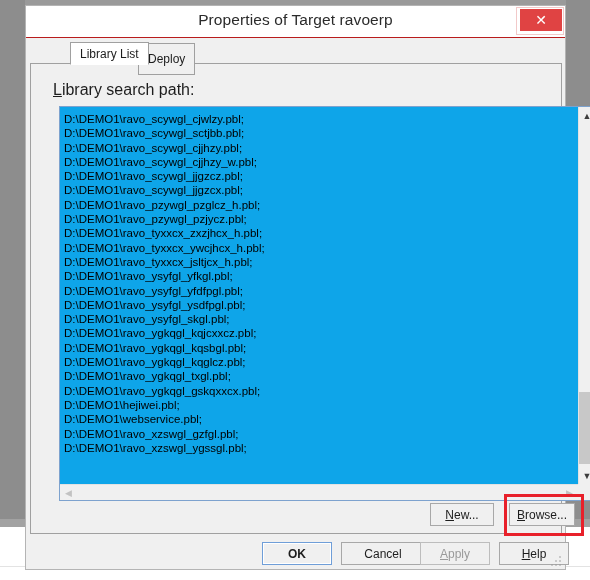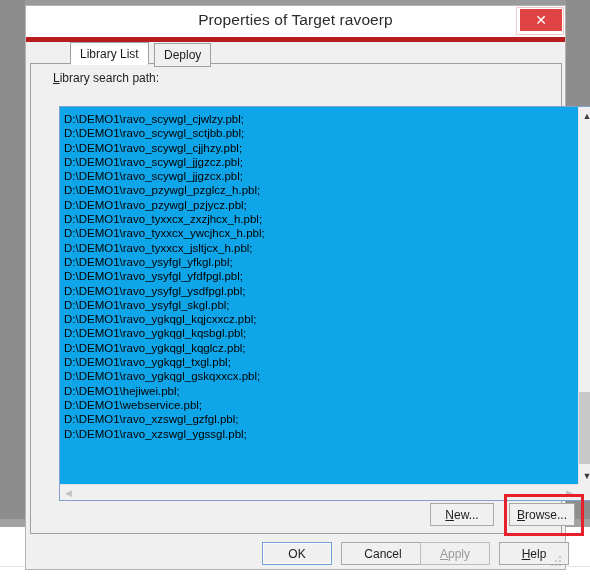--- a/index.html
+++ b/index.html
@@ -41,21 +41,21 @@
 
   
   #dialog{
     position:absolute;left:25px;top:5px;width:541px;height:565px;
     background:#f0f0f0;
     border:1px solid #b4b4b4;
     box-sizing:border-box;
   }
   .titlebar{
     position:relative;height:31px;background:#ffffff;
-    border-bottom:5px solid #b91c1c;
+    border-bottom:1px solid #b91c1c;
   }
   .title-text{
     position:absolute;left:0;right:0;top:5px;
     text-align:center;
     font-size:15.5px;color:#2b2b2b;
     letter-spacing:.1px;
     white-space:nowrap;
   }
   .close-btn{
     position:absolute;right:3px;top:3px;width:42px;height:22px;
@@ -83,36 +83,36 @@
     display:flex;align-items:center;justify-content:center;
     cursor:default;
     padding:0 9px;
   }
   .tab.active{
     left:0;background:#ffffff;
     border:1px solid #a0a0a0;border-bottom:1px solid #ffffff;
     z-index:3;height:23px;
   }
   .tab.inactive{
-    left:84px;background:#f0f0f0;
+    left:68px;background:#f0f0f0;
     border:1px solid #a0a0a0;
-    top:1px;height:24px;z-index:1;
+    top:1px;height:32px;z-index:1;
   }
 
   
   .tabpage{
     position:absolute;left:4px;top:57px;width:532px;height:471px;
     background:#f0f0f0;
     border:1px solid #a0a0a0;
     box-sizing:border-box;
   }
 
   .field-label{
-    position:absolute;left:27px;top:65px;
-    font-size:12px;color:#1d1d1d;white-space:nowrap;
+    position:absolute;left:27px;top:75px;
+    font-size:16px;color:#1d1d1d;white-space:nowrap;
   }
   .field-label u{text-decoration:underline;}
 
   
   .listbox{
     position:absolute;left:33px;top:92px;width:536px;height:395px;
     background:#0ea5e9;
     border:1px solid #7da2ce;
     box-sizing:border-box;
     overflow:hidden;
@@ -181,21 +181,21 @@
   }
   .btn u{text-decoration:underline;}
   .btn.disabled{color:#9a9a9a;border-color:#bdbdbd;}
   .btn.default{
     border:1px solid #6f9ed8;
     box-shadow:inset 0 0 0 1px #ffffff;
     background:#f0f0f0;
   }
   .btn-new   {left:404px;top:497px;width:64px;height:23px;}
   .btn-browse{left:483px;top:497px;width:66px;height:23px;}
-  .btn-ok    {left:236px;top:536px;width:70px;height:23px;}
+  .btn-ok    {left:236px;top:536px;width:70px;height:23px;font-weight:bold;}
   .btn-cancel{left:315px;top:536px;width:84px;height:23px;}
   .btn-apply {left:394px;top:536px;width:70px;height:23px;}
   .btn-help  {left:473px;top:536px;width:70px;height:23px;}
 
   
   .highlight{
     position:absolute;left:478px;top:488px;width:80px;height:42px;
     border:3px solid #e8202a;
     box-sizing:border-box;
     pointer-events:none;z-index:40;
@@ -242,20 +242,21 @@
 
     <div class="tabpage"></div>
 
     <div class="field-label"><u>L</u><span>ibrary search path:</span></div>
 
     <div class="listbox">
       <div class="list-inner" id="list-inner">
           <div class="list-row">D:\DEMO1\ravo_scywgl_cjwlzy.pbl;</div>
           <div class="list-row">D:\DEMO1\ravo_scywgl_sctjbb.pbl;</div>
           <div class="list-row">D:\DEMO1\ravo_scywgl_cjjhzy.pbl;</div>
+          <div class="list-row">D:\DEMO1\ravo_scywgl_cjjhzy_w.pbl;</div>
           <div class="list-row">D:\DEMO1\ravo_scywgl_jjgzcz.pbl;</div>
           <div class="list-row">D:\DEMO1\ravo_scywgl_jjgzcx.pbl;</div>
           <div class="list-row">D:\DEMO1\ravo_pzywgl_pzglcz_h.pbl;</div>
           <div class="list-row">D:\DEMO1\ravo_pzywgl_pzjycz.pbl;</div>
           <div class="list-row">D:\DEMO1\ravo_tyxxcx_zxzjhcx_h.pbl;</div>
           <div class="list-row">D:\DEMO1\ravo_tyxxcx_ywcjhcx_h.pbl;</div>
           <div class="list-row">D:\DEMO1\ravo_tyxxcx_jsltjcx_h.pbl;</div>
           <div class="list-row">D:\DEMO1\ravo_ysyfgl_yfkgl.pbl;</div>
           <div class="list-row">D:\DEMO1\ravo_ysyfgl_yfdfpgl.pbl;</div>
           <div class="list-row">D:\DEMO1\ravo_ysyfgl_ysdfpgl.pbl;</div>

